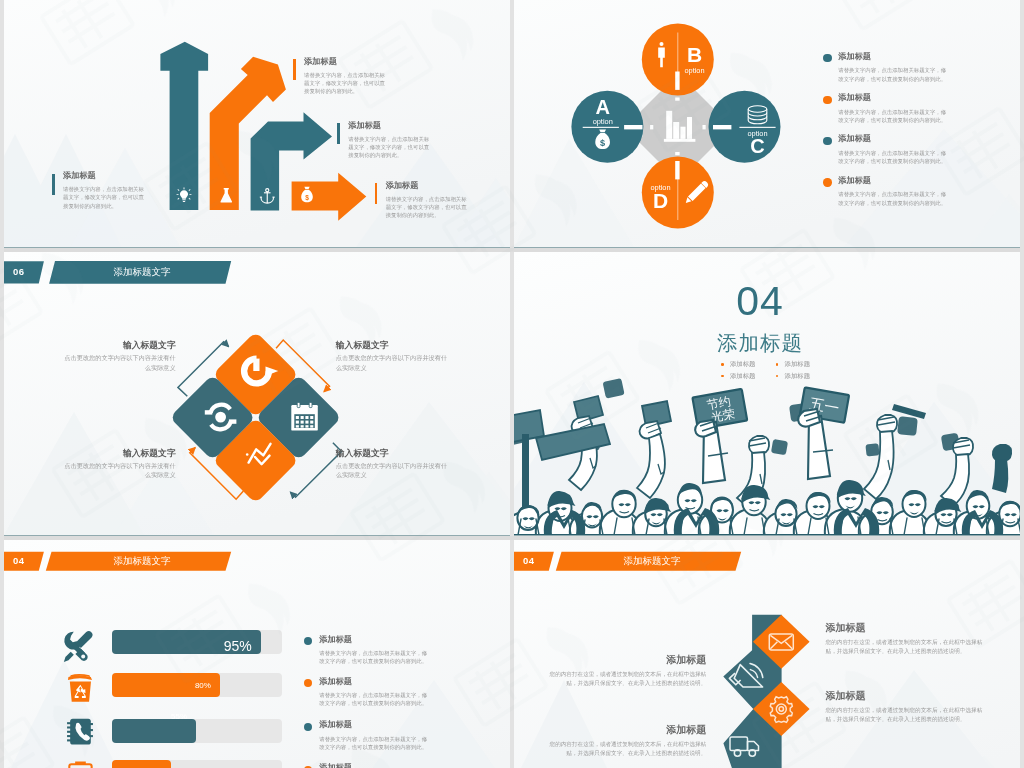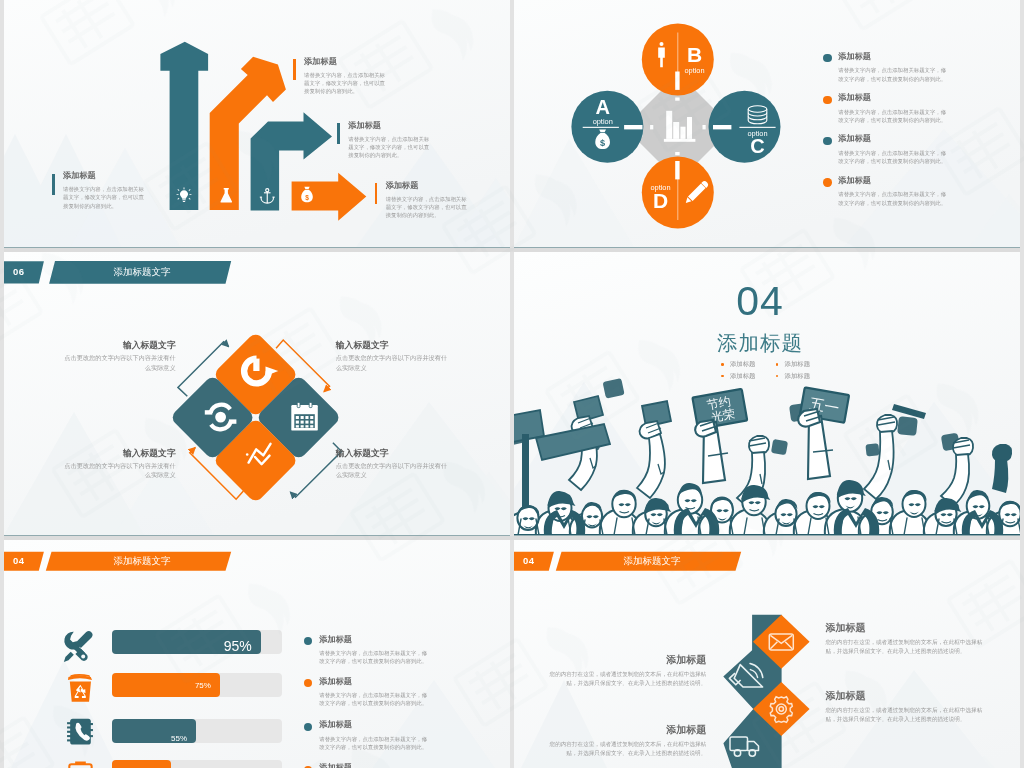--- a/index.html
+++ b/index.html
@@ -655,24 +655,24 @@
         <path d="M 13 5 v -2 h 10 v 2" fill="#f9740a"></path>
         <circle cx="18" cy="18" r="5.5"></circle>
         <circle cx="18" cy="18" r="1.8" fill="#f9740a" stroke="none"></circle>
       </g>
     </svg>
       <div style="position:absolute;left:107.9px;top:90.0px;width:170.4px;height:24.2px;border-radius:4px;background:#e7e7e7"></div>
       <div style="position:absolute;left:107.9px;top:90.0px;width:148.9px;height:24.2px;border-radius:4px;background:#3b6b77"></div>
       <div style="position:absolute;left:107.9px;top:97.5px;width:139.9px;text-align:right;font-size:14px;color:#ffffff">95%</div>
       <div style="position:absolute;left:107.9px;top:133.1px;width:170.4px;height:24.2px;border-radius:4px;background:#e7e7e7"></div>
       <div style="position:absolute;left:107.9px;top:133.1px;width:108.0px;height:24.2px;border-radius:4px;background:#f9740a"></div>
-      <div style="position:absolute;left:107.9px;top:140.6px;width:99.0px;text-align:right;font-size:8px;color:#ffffff">75%</div>
+      <div style="position:absolute;left:107.9px;top:140.6px;width:99.0px;text-align:right;font-size:8px;color:#ffffff">80%</div>
       <div style="position:absolute;left:107.9px;top:178.6px;width:170.4px;height:24.2px;border-radius:4px;background:#e7e7e7"></div>
       <div style="position:absolute;left:107.9px;top:178.6px;width:84.2px;height:24.2px;border-radius:4px;background:#3b6b77"></div>
-      <div style="position:absolute;left:107.9px;top:194px;width:75.2px;text-align:right;font-size:8px;color:#ffffff">55%</div>
+      <div style="position:absolute;left:107.9px;top:172px;width:75.2px;text-align:right;font-size:8px;color:#ffffff">55%</div>
       <div style="position:absolute;left:107.9px;top:220.0px;width:170.4px;height:24.2px;border-radius:4px;background:#e7e7e7"></div>
       <div style="position:absolute;left:107.9px;top:220.0px;width:59.1px;height:24.2px;border-radius:4px;background:#f9740a"></div>
       <div style="position:absolute;left:107.9px;top:227.5px;width:50.1px;text-align:right;font-size:8px;color:#ffffff">35%</div>
   </div>
   <div class="slide" id="s6" style="left:514px;top:540px">
     <svg class="bg" viewBox="0 0 506 283">
       <rect x="0" y="0" width="506" height="283" fill="url(#sg)"></rect>
       <g fill="#eff3f5" opacity="0.75">
         <path d="M -20 283 L 50 140 L 120 283 Z"></path>
         <path d="M 290 283 L 400 130 L 506 265 L 506 283 Z"></path>

